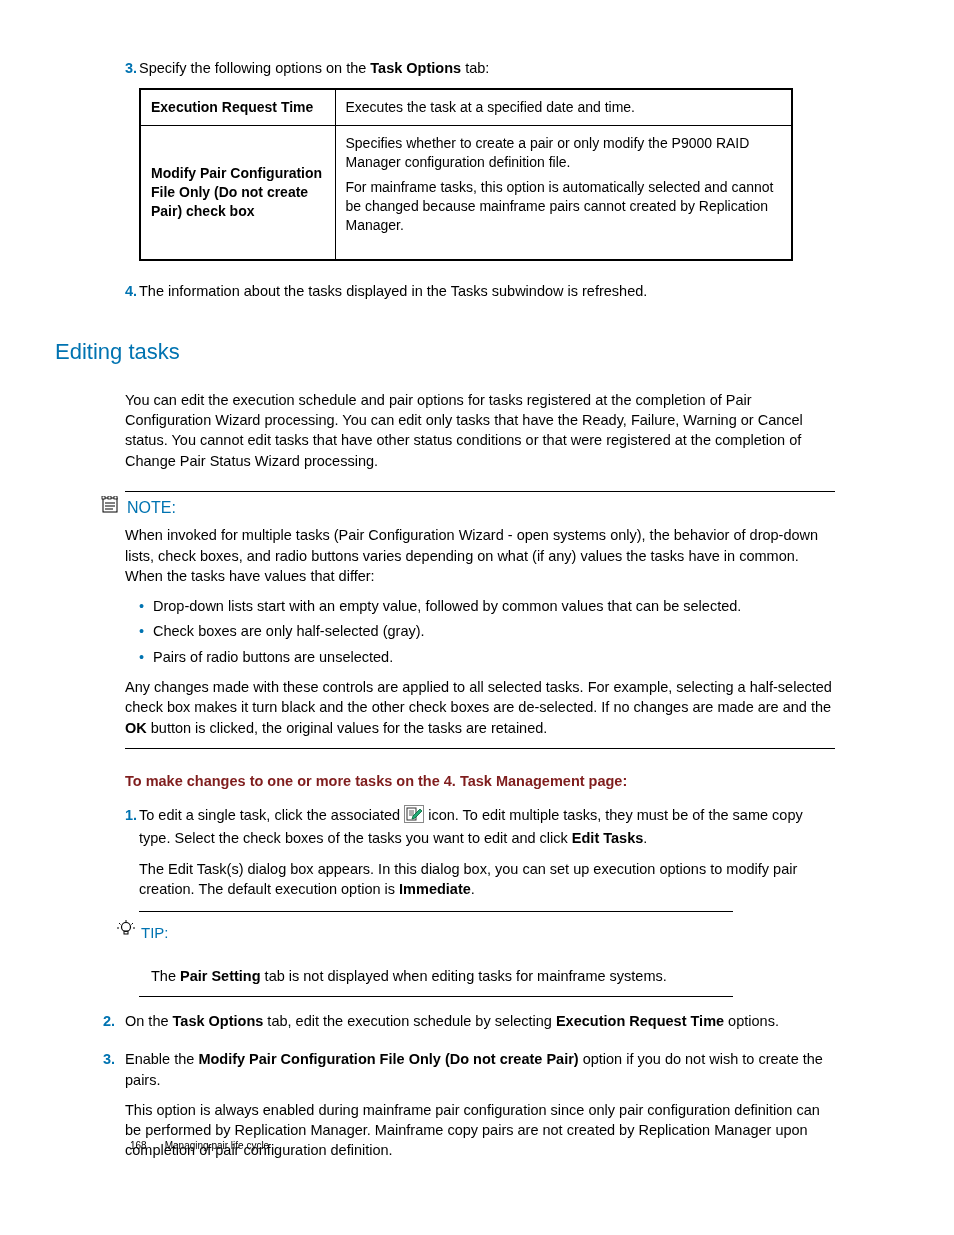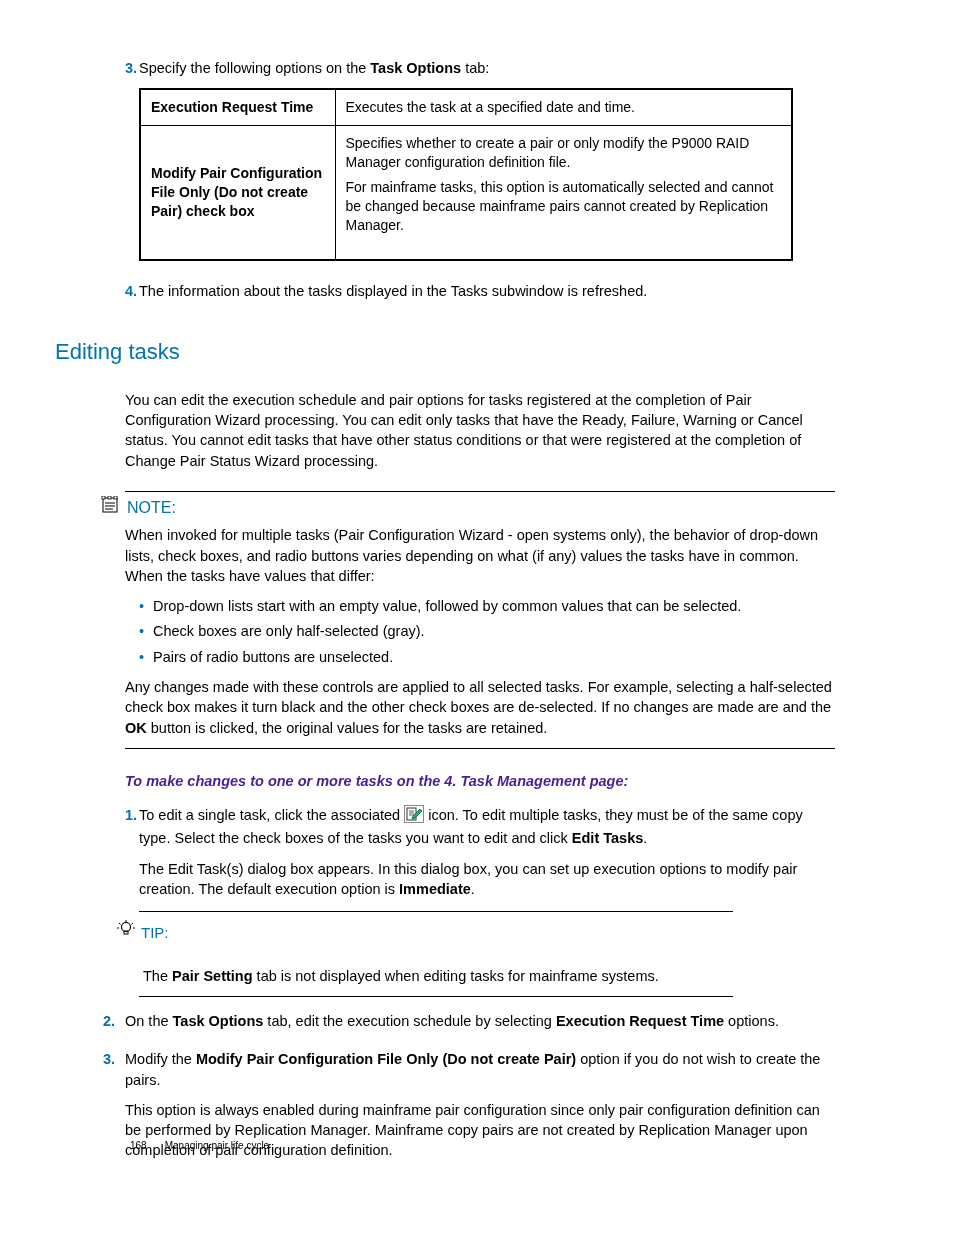--- a/index.html
+++ b/index.html
@@ -43,21 +43,21 @@
   .body-block { margin-left: 70px; }
   .body-block p { margin-bottom: 10px; }
   .note-wrap { margin-top: 20px; }
   .note-rule { border: 0; border-top: 1.5px solid #000; margin-left: 70px; width: 710px; }
   .note-hdr { display: flex; align-items: flex-end; margin: 4px 0 6px 46px; }
   .note-icon { width: 22px; flex-shrink: 0; }
   .note-title { color: #0073b1; font-size: 16px; margin-left: 4px; }
   ul.bullets { list-style: none; margin: 6px 0 10px 14px; }
   ul.bullets li { position: relative; padding-left: 14px; margin-bottom: 5px; }
   ul.bullets li::before { content: "•"; color: #0073b1; position: absolute; left: 0; }
-  .subhead { color: #4c1d95; font-weight: bold; margin: 22px 0 14px 70px; font-size: 14.5px; font-style: italic; }
+  .subhead { color: #7f1d1d; font-weight: bold; margin: 22px 0 14px 70px; font-size: 14.5px; }
   .tip-wrap { margin-top: 12px; }
   .tip-rule { border: 0; border-top: 1px solid #000; margin-left: 98px; width: 648px; }
   .tip-hdr { display: flex; align-items: center; margin: 8px 0 22px 76px; }
   .tip-body { margin-left: 98px; margin-bottom: 10px; }
   .tip-title { color: #0073b1; font-size: 15px; margin-left: 6px; }
   b { font-weight: bold; }
   .footer {
     position: absolute;
     bottom: 82px;
     left: 130px;
@@ -164,42 +164,42 @@
             <rect x="7" y="11" width="4" height="3" fill="none" stroke="#000" stroke-width="1"></rect>
             <line x1="9" y1="0" x2="9" y2="2" stroke="#000" stroke-width="1"></line>
             <line x1="2" y1="3" x2="3.5" y2="4.5" stroke="#000" stroke-width="1"></line>
             <line x1="16" y1="3" x2="14.5" y2="4.5" stroke="#000" stroke-width="1"></line>
             <line x1="0" y1="8" x2="2" y2="8" stroke="#000" stroke-width="1"></line>
             <line x1="16" y1="8" x2="18" y2="8" stroke="#000" stroke-width="1"></line>
           </svg>
         </span>
         <span class="tip-title">TIP:</span>
       </div>
-      <p class="tip-body" style="margin-left:4px">
+      <p class="tip-body" style="margin-left:12px">
         <span>The </span><b>Pair Setting</b><span> tab is not displayed when editing tasks for mainframe systems.</span>
       </p>
       <hr class="tip-rule" style="margin-left:0;width:594px">
     </div>
   </div>
 </div>
 
 <div class="step-row" style="margin-top:14px">
   <div class="step-num" style="padding-left:48px;width:60px">2.</div>
   <div class="step-body">
     <p>
       <span>On the </span><b>Task Options</b><span> tab, edit the execution schedule by selecting </span><b>Execution Request Time</b><span> options.</span>
     </p>
   </div>
 </div>
 
 <div class="step-row">
   <div class="step-num" style="padding-left:48px;width:60px">3.</div>
   <div class="step-body">
     <p>
-      <span>Modify the </span><b>Modify Pair Configuration File Only (Do not create Pair)</b><span> option if you do not wish to create the pairs.</span>
+      <span>Enable the </span><b>Modify Pair Configuration File Only (Do not create Pair)</b><span> option if you do not wish to create the pairs.</span>
     </p>
     <p>This option is always enabled during mainframe pair configuration since only pair configuration definition can be performed by Replication Manager. Mainframe copy pairs are not created by Replication Manager upon completion of pair configuration definition.</p>
   </div>
 </div>
 
 <div class="footer">
   <span>168</span>
   <span>Managing pair life cycle</span>
 </div>
 

